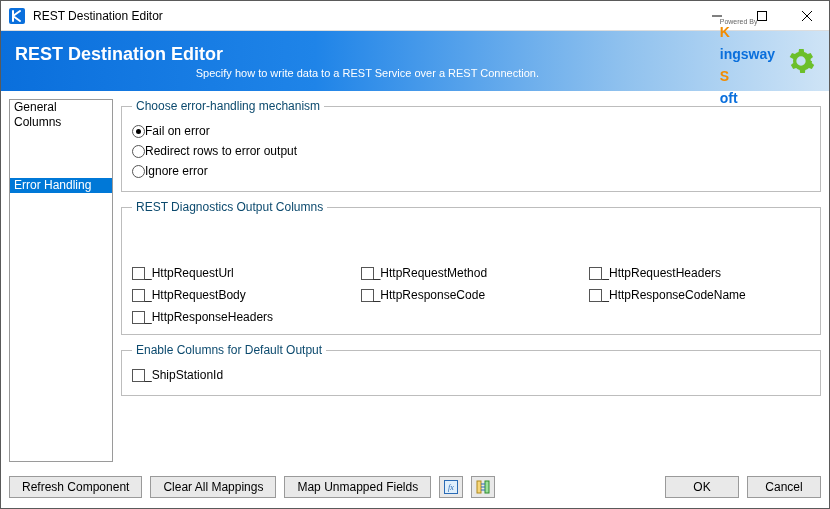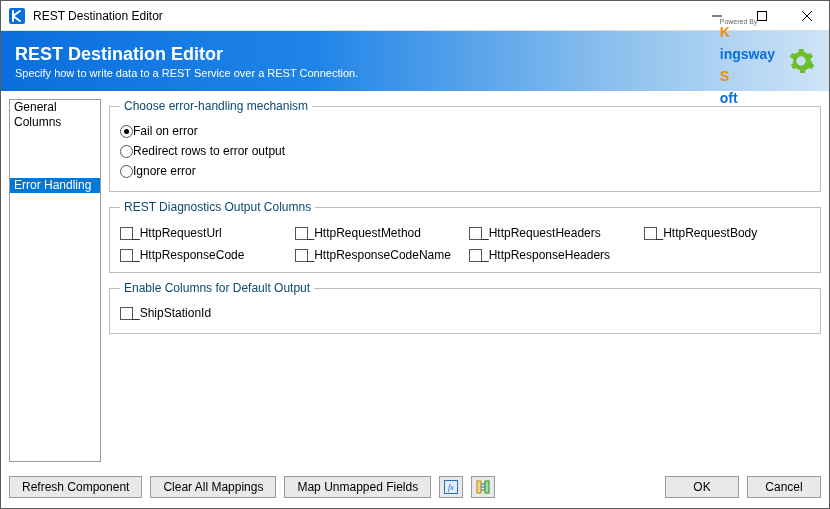--- a/index.html
+++ b/index.html
@@ -55,20 +55,21 @@
   }
   .banner-text { flex: 1; }
   .banner h1 {
     margin: 0;
     font-size: 18px;
     font-weight: 600;
   }
   .banner p {
     margin: 2px 0 0 0;
     font-size: 11px;
+    text-align: center;
   }
   .banner-logo {
     display: flex; align-items: center; gap: 12px;
     color: #0a6fdc;
   }
   .kws-logo { font-size: 14px; font-weight: 700; color: #0a6fdc; display: flex; flex-direction: column; line-height: 1; }
   .kws-logo .pb { font-size: 7px; font-weight: 400; color: #666; }
   .kws-logo .main { color: #0a6fdc; }
   .kws-logo .main .orange { color: #f28c00; }
   .gear {
@@ -76,21 +77,21 @@
   }
   
   .body {
     flex: 1;
     display: flex;
     padding: 8px;
     gap: 8px;
     min-height: 0;
   }
   .sidebar {
-    width: 92px;
+    width: 104px;
     border: 1px solid #9a9a9a;
     background: #fff;
     overflow: auto;
   }
   .sidebar-item {
     padding: 0 4px;
     font-size: 12px;
     line-height: 15px;
     cursor: default;
   }
@@ -137,24 +138,25 @@
     border-radius: 50%;
     top: 3px; left: 3px;
   }
   .check {
     width: 13px; height: 13px;
     border: 1px solid #555;
     background: #fff;
   }
   .diag-grid {
     display: grid;
-    grid-template-columns: repeat(4, 1fr);
+    grid-template-columns: repeat(3, 1fr);
     row-gap: 8px;
     column-gap: 8px;
     padding-top: 4px;
+    margin-top: 40px;
   }
   .diag-grid .check-row { padding: 0; }
   
   .footer {
     border-top: 0;
     padding: 6px 8px 10px 8px;
     display: flex;
     align-items: center;
     gap: 8px;
   }

